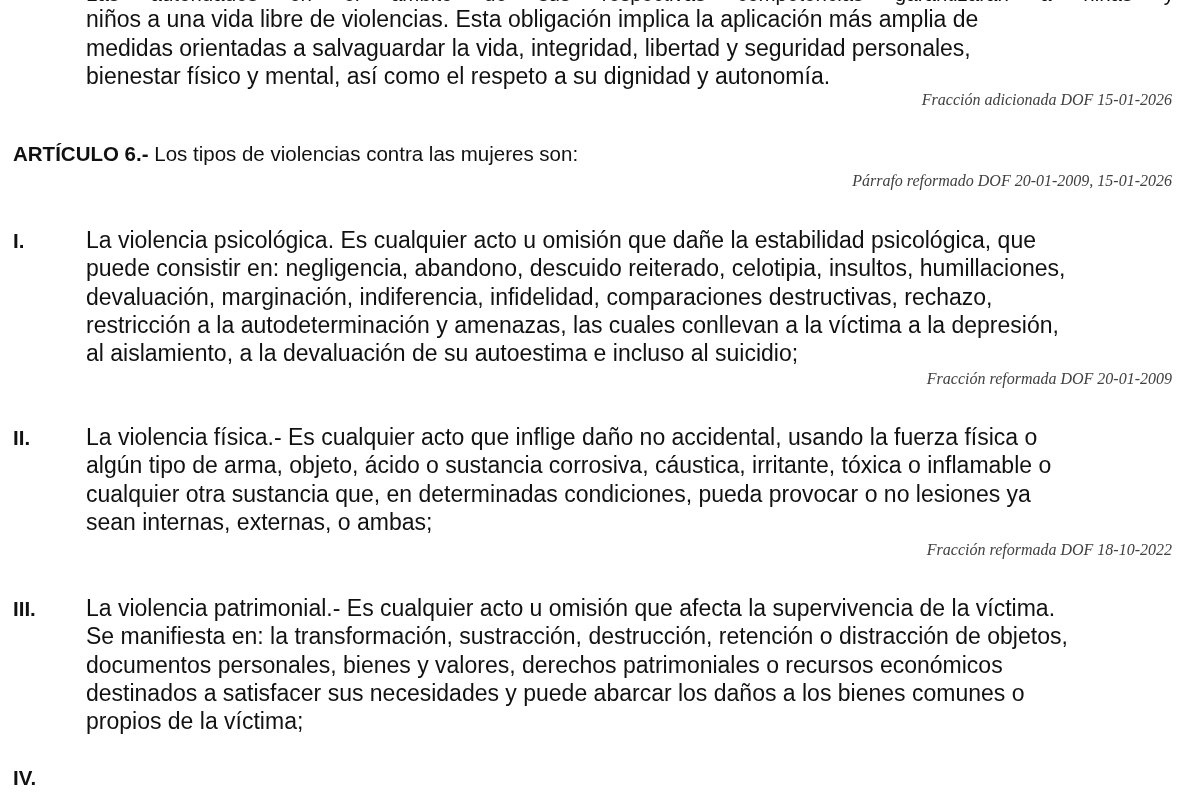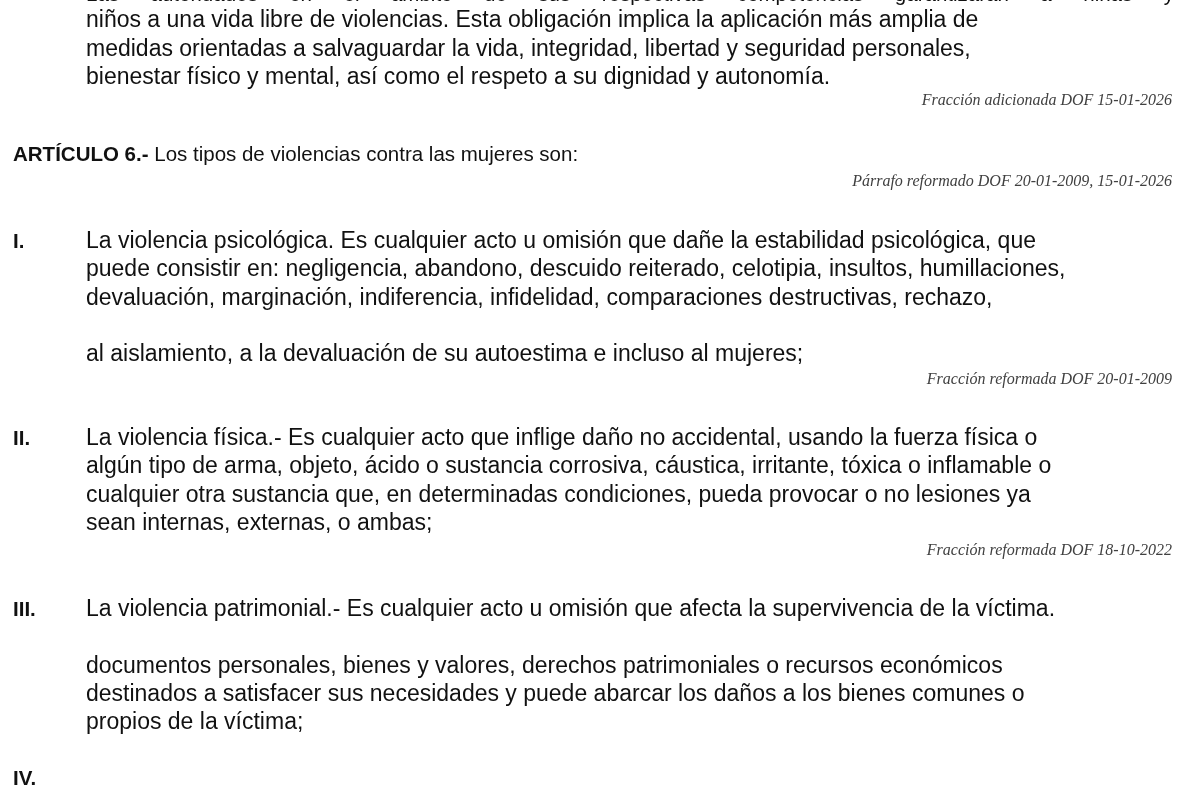--- a/index.html
+++ b/index.html
@@ -85,31 +85,33 @@
 
   <div class="line" style="left:13px; top:141px;text-align:center;">
     <span class="art-title">ARTÍCULO 6.-</span><span> Los tipos de violencias contra las mujeres son:</span>
   </div>
   <div class="note" style="top:171px;">Párrafo reformado DOF 20-01-2009, 15-01-2026</div>
 
   <div class="roman" style="top:228px;">I.</div>
   <div class="just" style="top:228px;">La violencia psicológica. Es cualquier acto u omisión que dañe la estabilidad psicológica, que</div>
   <div class="just" style="top:256px;">puede consistir en: negligencia, abandono, descuido reiterado, celotipia, insultos, humillaciones,</div>
   <div class="just" style="top:285px;">devaluación, marginación, indiferencia, infidelidad, comparaciones destructivas, rechazo,</div>
-  <div class="just" style="top:341px;">al aislamiento, a la devaluación de su autoestima e incluso al mujeres;</div>
+  <div class="just" style="top:313px;">restricción a la autodeterminación y amenazas, las cuales conllevan a la víctima a la depresión,</div>
+  <div class="just" style="top:341px;">al aislamiento, a la devaluación de su autoestima e incluso al suicidio;</div>
   <div class="note" style="top:369px;">Fracción reformada DOF 20-01-2009</div>
 
   <div class="roman" style="top:425px;">II.</div>
   <div class="just" style="top:425px;">La violencia física.- Es cualquier acto que inflige daño no accidental, usando la fuerza física o</div>
   <div class="just" style="top:453px;">algún tipo de arma, objeto, ácido o sustancia corrosiva, cáustica, irritante, tóxica o inflamable o</div>
   <div class="just" style="top:482px;">cualquier otra sustancia que, en determinadas condiciones, pueda provocar o no lesiones ya</div>
   <div class="just" style="top:510px;">sean internas, externas, o ambas;</div>
   <div class="note" style="top:540px;">Fracción reformada DOF 18-10-2022</div>
 
   <div class="roman" style="top:596px;">III.</div>
   <div class="just" style="top:596px;">La violencia patrimonial.- Es cualquier acto u omisión que afecta la supervivencia de la víctima.</div>
+  <div class="just" style="top:624px;">Se manifiesta en: la transformación, sustracción, destrucción, retención o distracción de objetos,</div>
   <div class="just" style="top:653px;">documentos personales, bienes y valores, derechos patrimoniales o recursos económicos</div>
   <div class="just" style="top:681px;">destinados a satisfacer sus necesidades y puede abarcar los daños a los bienes comunes o</div>
   <div class="just" style="top:709px;">propios de la víctima;</div>
 
   <div class="roman" style="top:765px;">IV.</div>
 
 </div>
 
 </body></html>

